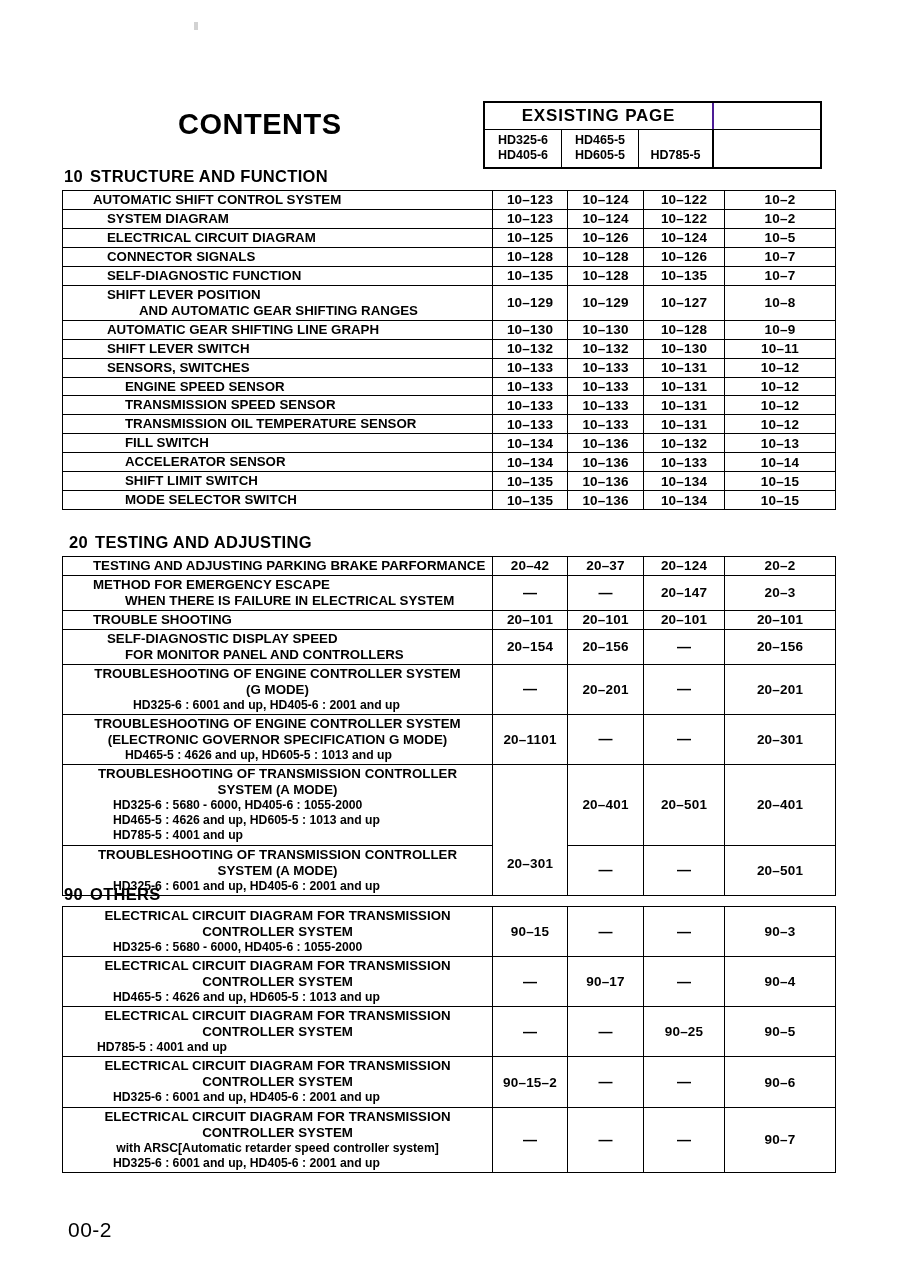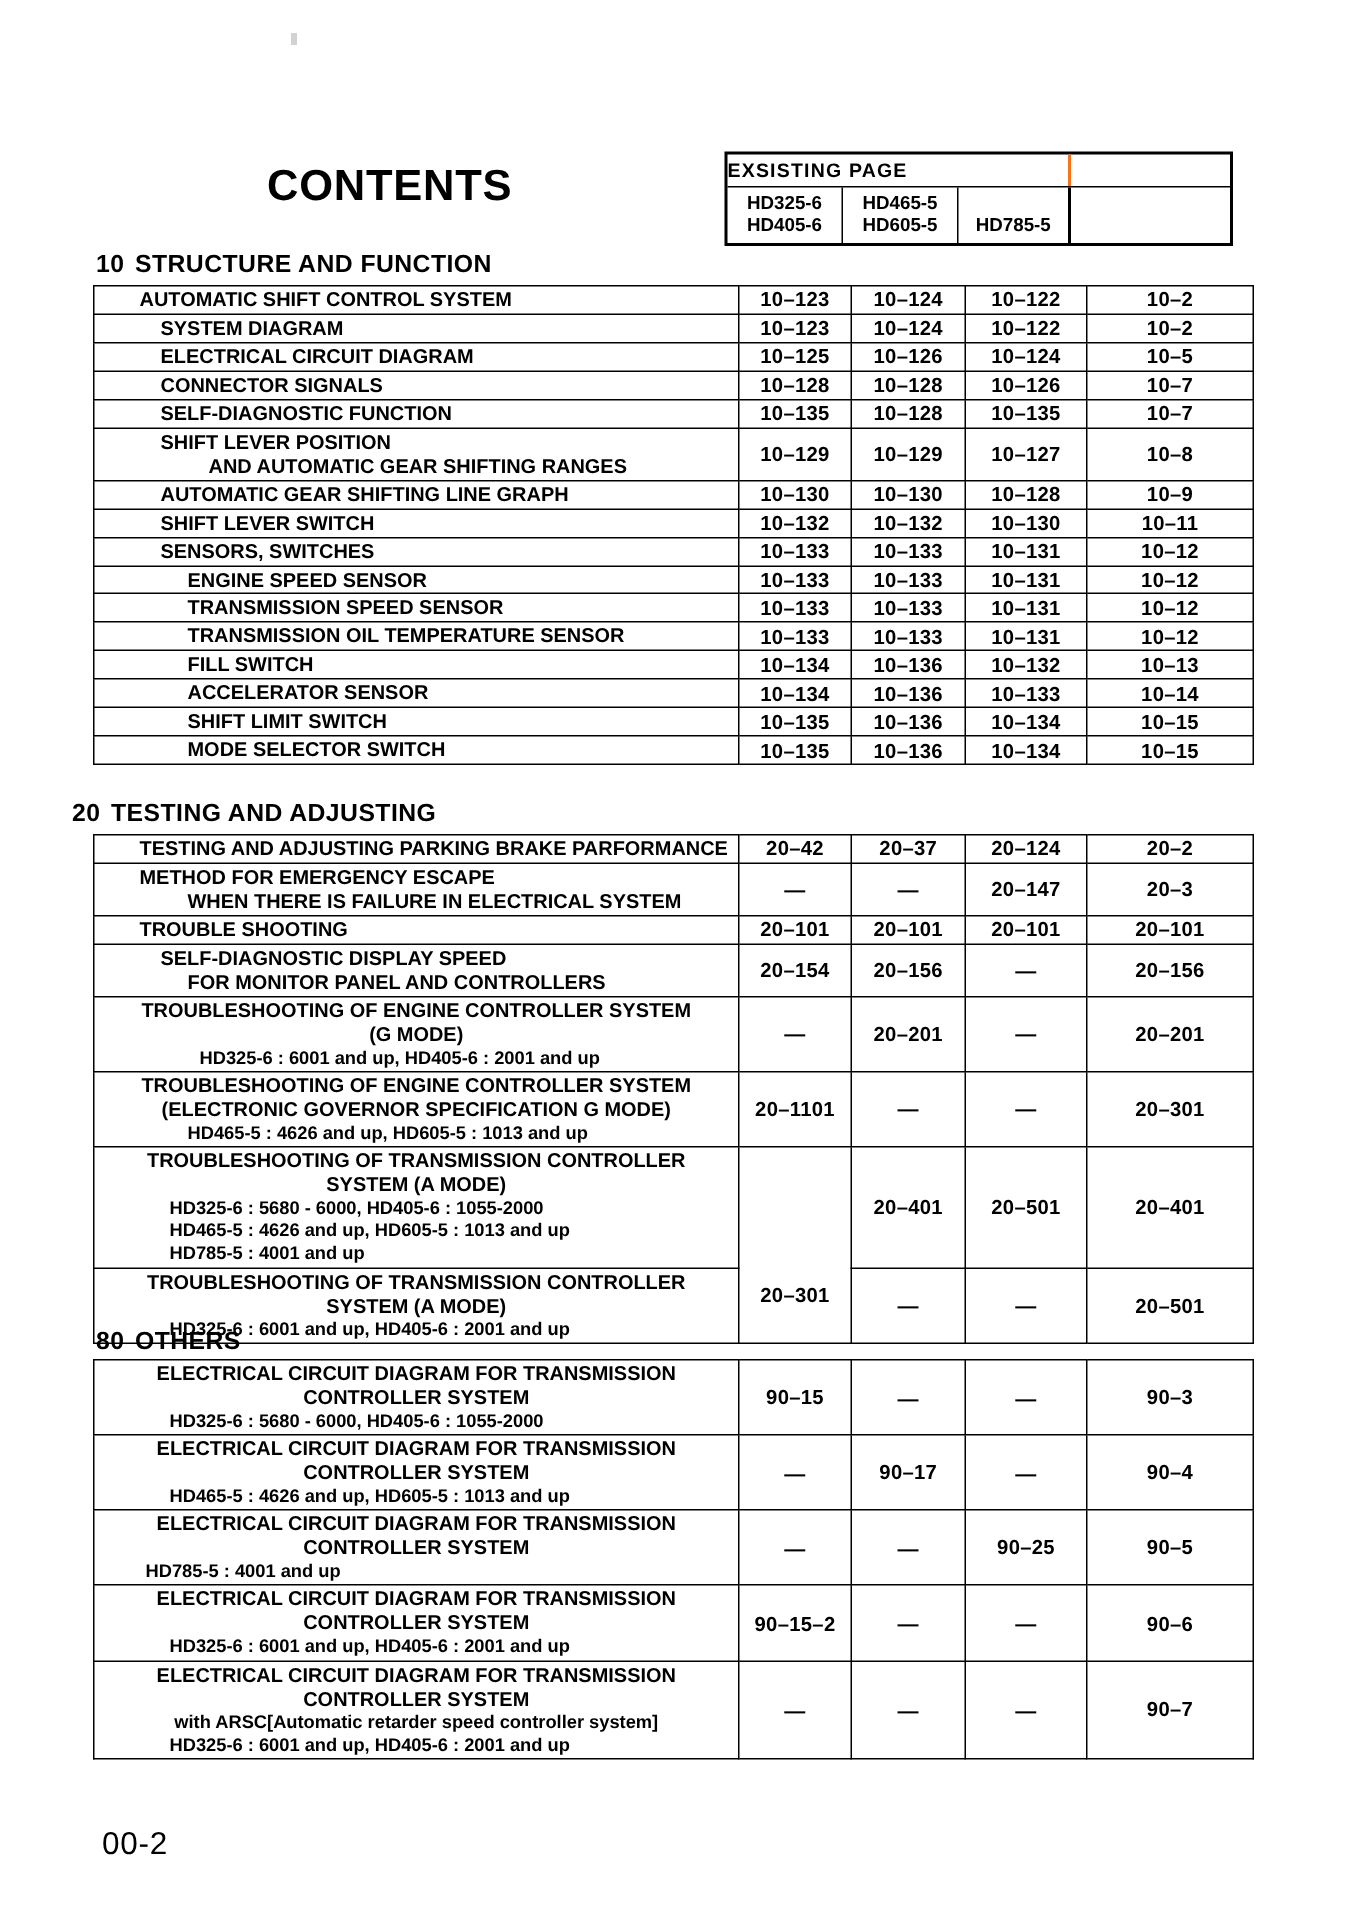--- a/index.html
+++ b/index.html
@@ -42,26 +42,26 @@
     border: 2px solid #000;
     box-sizing: border-box;
   }
   .legend-top {
     display: flex;
     border-bottom: 1px solid #000;
   }
   .legend-exist {
     width: 229px;
     box-sizing: border-box;
-    text-align: left;
-    font-size: 13px;
+    text-align: center;
+    font-size: 17px;
     font-weight: bold;
     padding: 3px 0 3px 0;
     letter-spacing: 0.8px;
-    border-right: 2px solid #f97316;
+    border-right: 2px solid #4c1d95;
   }
   .legend-tm {
     flex: 1;
     box-sizing: border-box;
     text-align: center;
     font-size: 11.5px;
     font-weight: bold;
     line-height: 1.22;
     padding: 3px 2px;
     display: flex;
@@ -333,21 +333,21 @@
             <div class="t-line t-ind2">MODE SELECTOR SWITCH</div>
           </td>
       <td class="num-cell">10–135</td>
       <td class="num-cell">10–136</td>
       <td class="num-cell">10–134</td>
       <td class="num-cell">10–15</td>
     </tr>
   </tbody>
     </table>
 
-  <div class="section-head" style="left:48px; top:533px;">
+  <div class="section-head" style="left:69px; top:533px;">
     <span class="num">20</span><span>TESTING AND ADJUSTING</span>
   </div>
 
   <table class="toc" style="top:556px;">
     <tbody>
         <tr>
       <td class="c-title">
             <div class="t-line t-ind0">TESTING AND ADJUSTING PARKING BRAKE PARFORMANCE</div>
           </td>
       <td class="c-p1 num-cell">20–42</td>
@@ -426,21 +426,21 @@
         <div class="t-sub indent-c">HD325-6 : 6001 and up,    HD405-6 : 2001 and up</div>
       </td>
       <td class="num-cell dash">—</td>
       <td class="num-cell dash">—</td>
       <td class="num-cell">20–501</td>
     </tr>
   </tbody>
     </table>
 
   <div class="section-head" style="left:64px; top:885px;">
-    <span class="num">80</span><span>OTHERS</span>
+    <span class="num">90</span><span>OTHERS</span>
   </div>
 
   <table class="toc" style="top:906px;">
     <tbody>
         <tr>
       <td class="c-title blk">
         <div class="t-line t-center">ELECTRICAL  CIRCUIT  DIAGRAM  FOR  TRANSMISSION</div>
         <div class="t-line t-center">CONTROLLER SYSTEM</div>
         <div class="t-sub indent-c">HD325-6 : 5680 - 6000,      HD405-6 : 1055-2000</div>
       </td>

